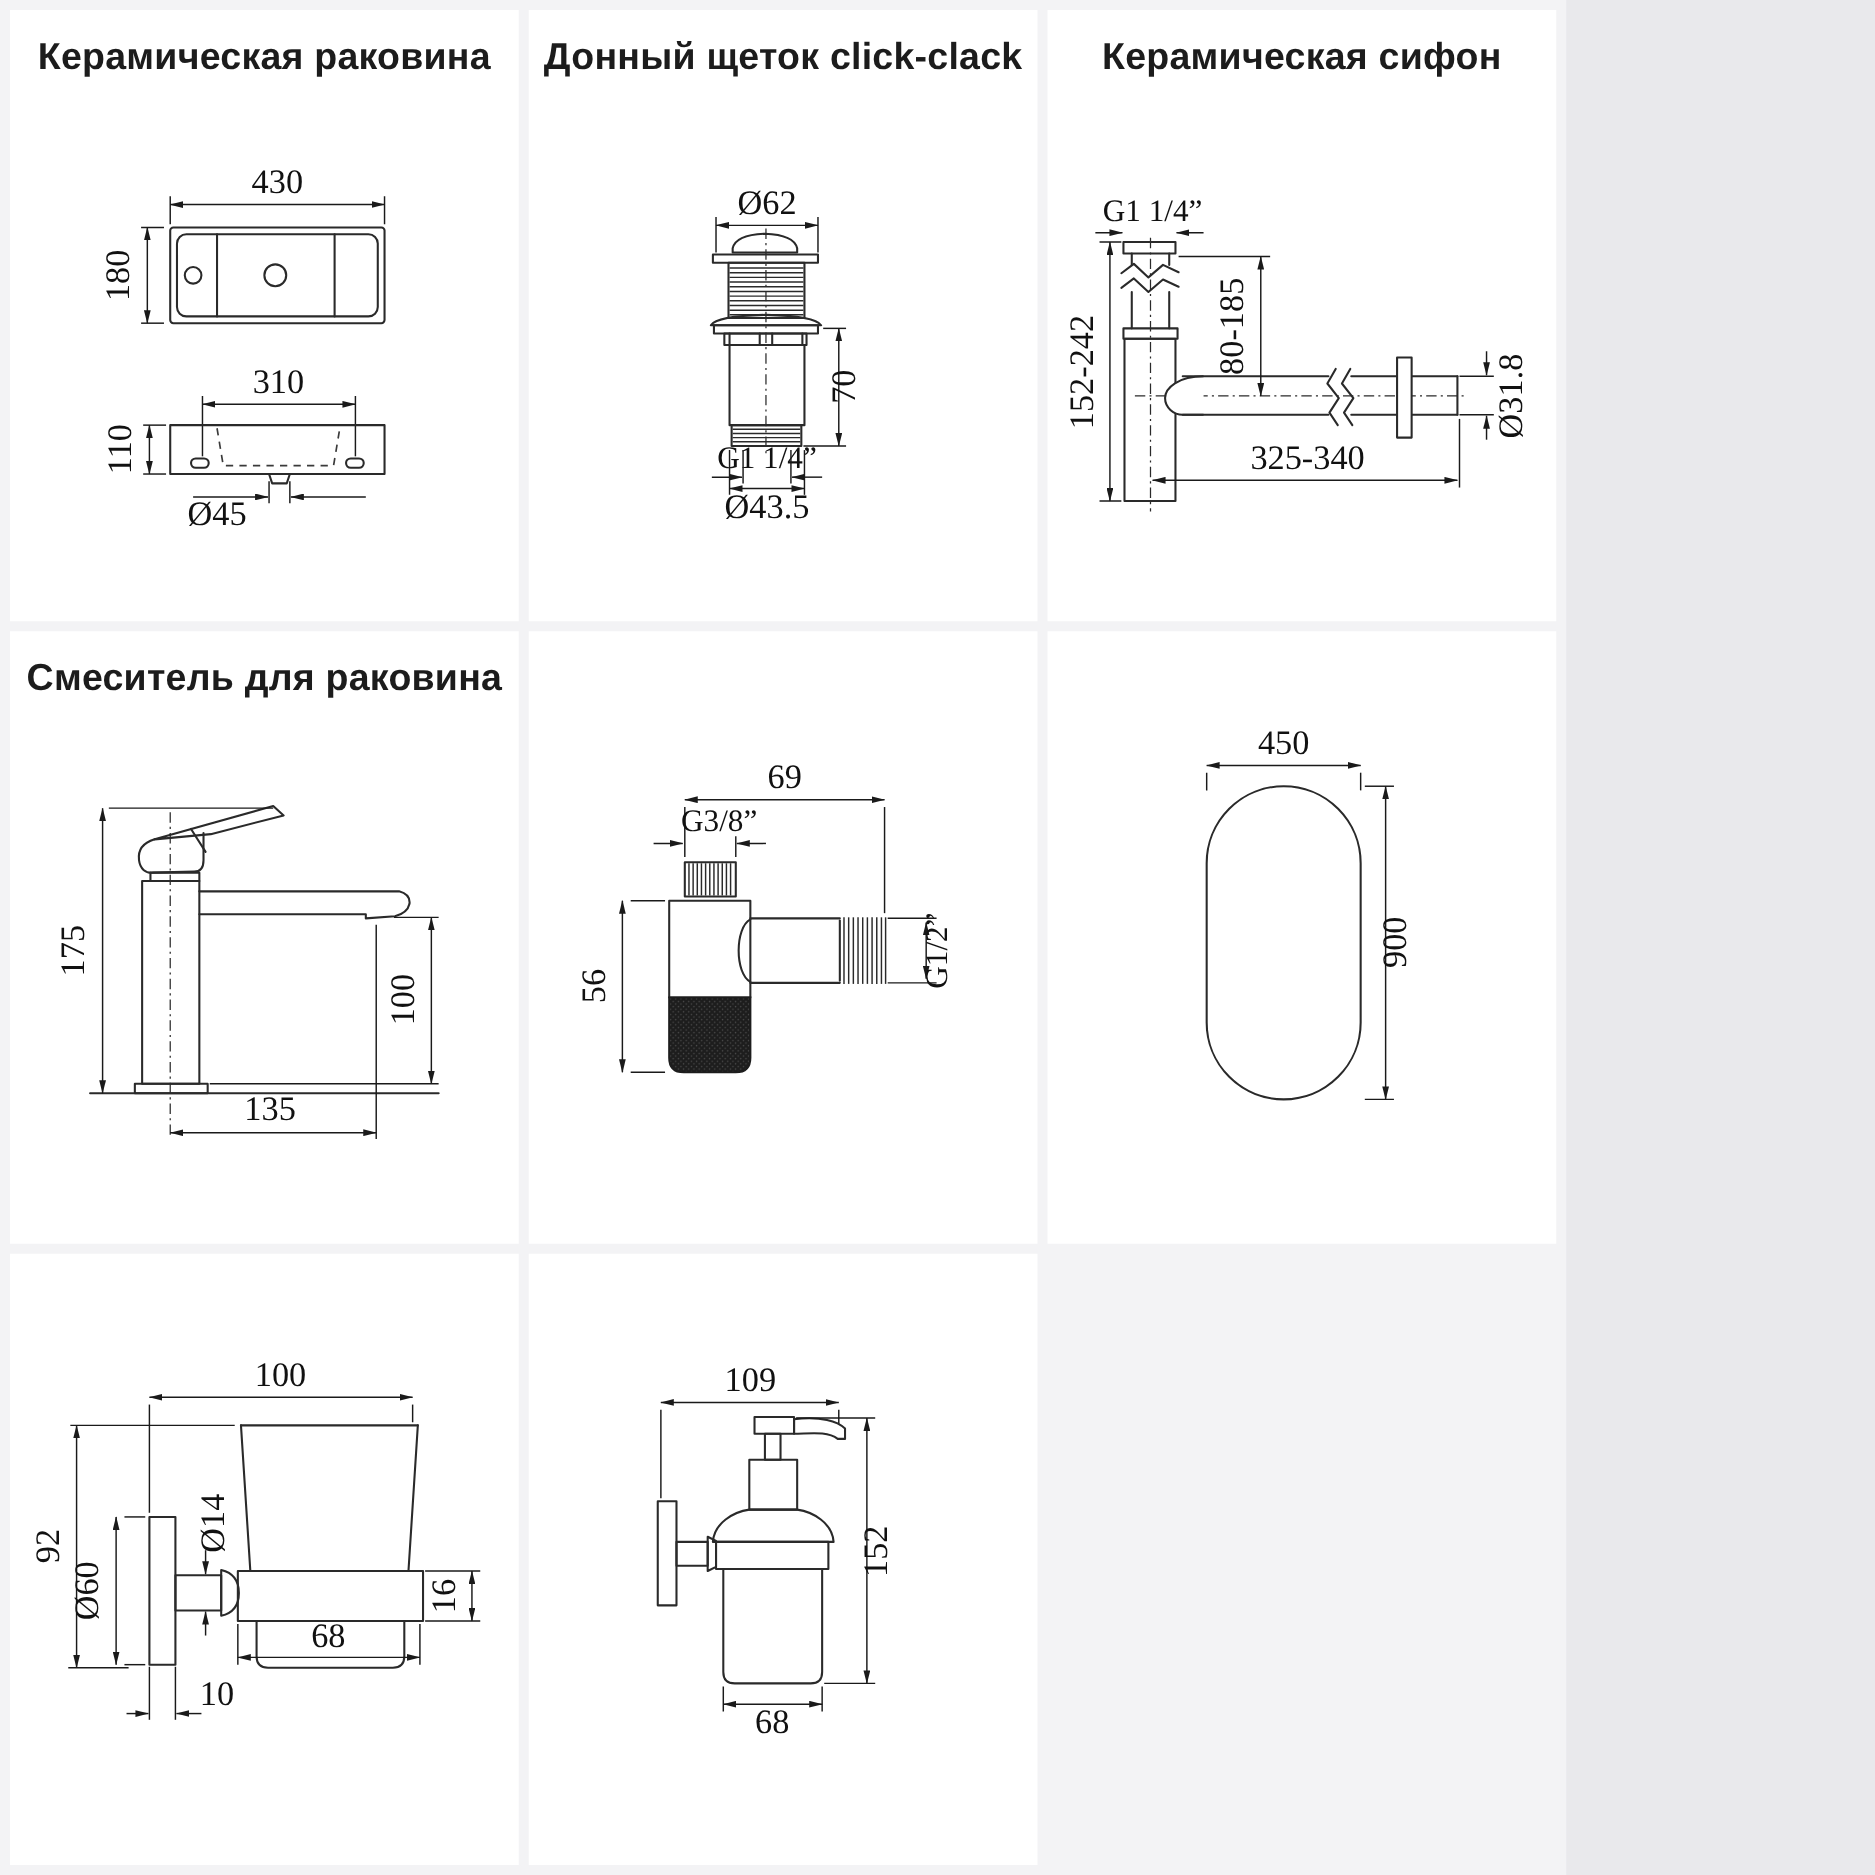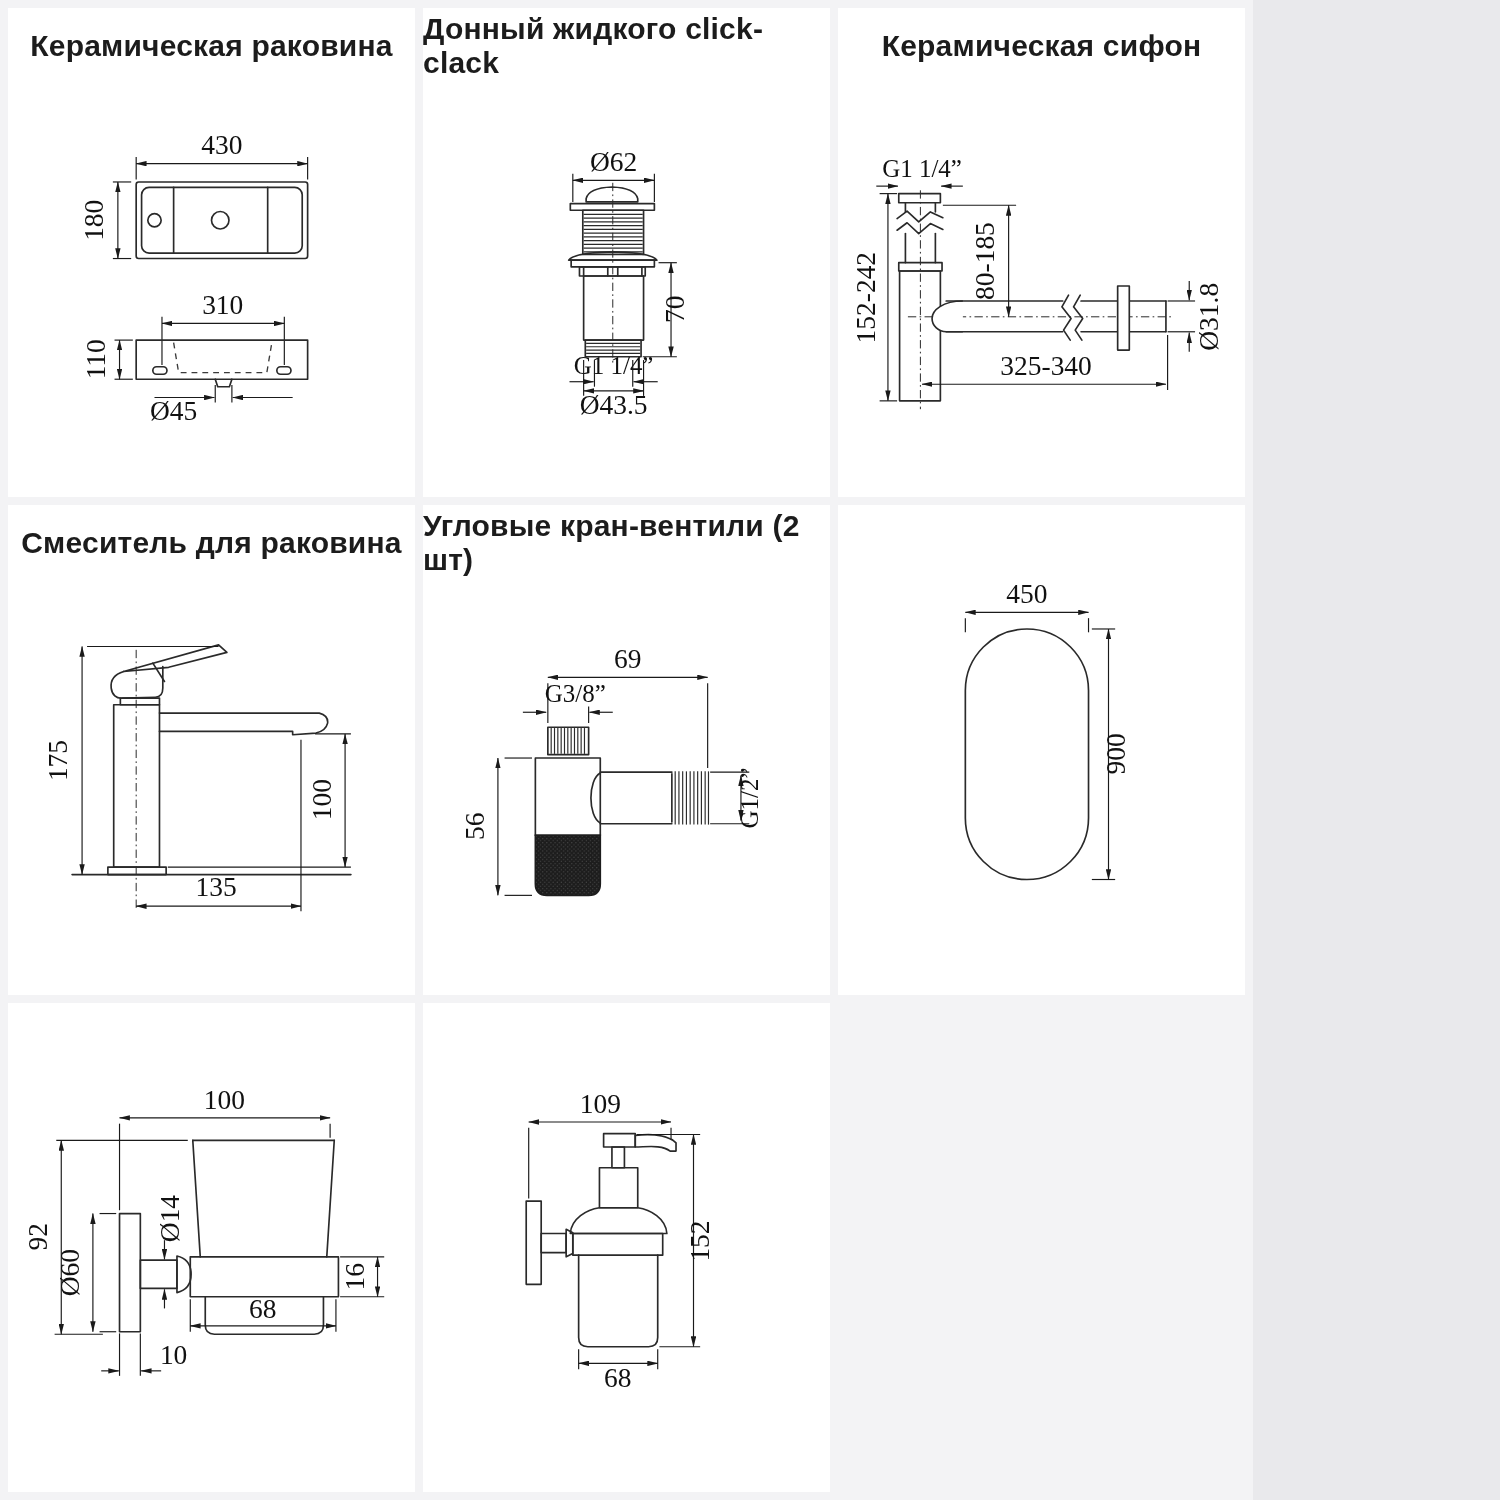--- a/index.html
+++ b/index.html
@@ -91,21 +91,21 @@
         <line class="d" x1="176" y1="336" x2="248" y2="336" marker-end="url(#arr)"></line>
         <line class="d" x1="342" y1="336" x2="270" y2="336" marker-end="url(#arr)"></line>
         <line class="d" x1="249" y1="321" x2="249" y2="342"></line>
           <line class="d" x1="269" y1="321" x2="269" y2="342"></line>
         <text class="t" x="199" y="363">Ø45</text>
       </g>
     </svg>
   </div>
 
   <div class="panel">
-    <div class="ptitle">Донный жидкого click-clack</div>
+    <div class="ptitle">Донный щеток click-clack</div>
     <svg class="draw" viewBox="0 0 489 414">
       <line class="cl" x1="228" y1="78" x2="228" y2="298"></line>
       <g>
         <line class="d" x1="180" y1="75" x2="278" y2="75" marker-start="url(#arr)" marker-end="url(#arr)"></line>
         <line class="d" x1="180" y1="67" x2="180" y2="101"></line>
           <line class="d" x1="278" y1="67" x2="278" y2="101"></line>
         <text class="t" x="229" y="64">Ø62</text>
       </g>
       <g>
         <path class="o" d="M196,101 L196,97 Q199,84 227,83 Q255,84 258,97 L258,101 Z"></path>
@@ -245,21 +245,20 @@
       </g>
       <g>
         <line class="d" x1="154" y1="350" x2="352" y2="350" marker-start="url(#arr)" marker-end="url(#arr)"></line>
         <line class="d" x1="352" y1="150" x2="352" y2="356"></line>
         <text class="t" x="250" y="338">135</text>
       </g>
     </svg>
   </div>
 
   <div class="panel">
-    <div class="ptitle">Угловые кран-вентили (2 шт)</div>
     <svg class="draw" viewBox="0 0 489 414">
       <g>
         <line class="d" x1="150" y1="75" x2="342" y2="75" marker-start="url(#arr)" marker-end="url(#arr)"></line>
         <line class="d" x1="150" y1="82" x2="150" y2="130"></line>
           <line class="d" x1="342" y1="82" x2="342" y2="184"></line>
         <text class="t" x="246" y="64">69</text>
       </g>
       <g>
         <text class="ts" x="183" y="105">G3/8”</text>
         <line class="d" x1="120" y1="117" x2="148" y2="117" marker-end="url(#arr)"></line>

